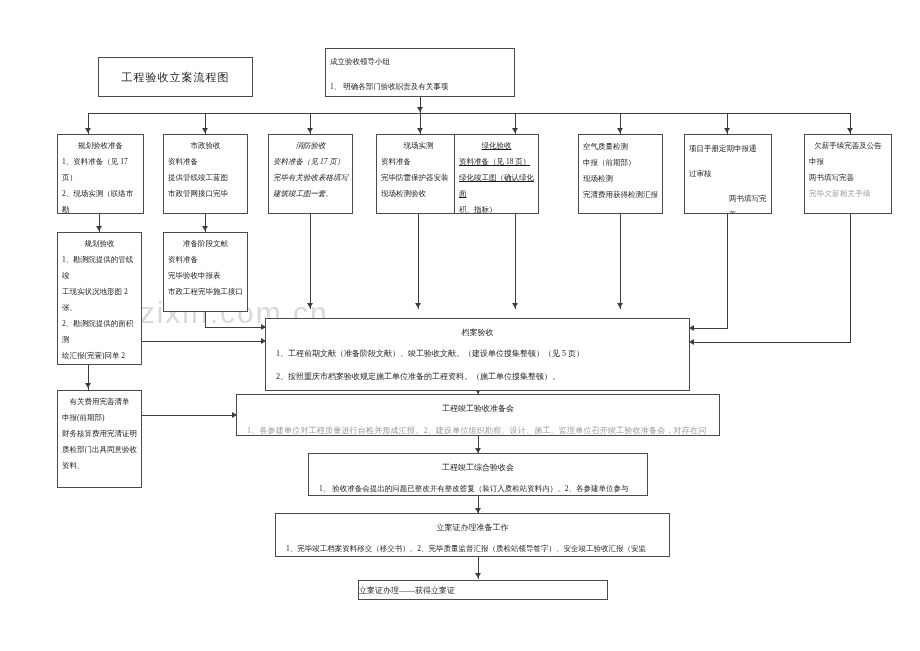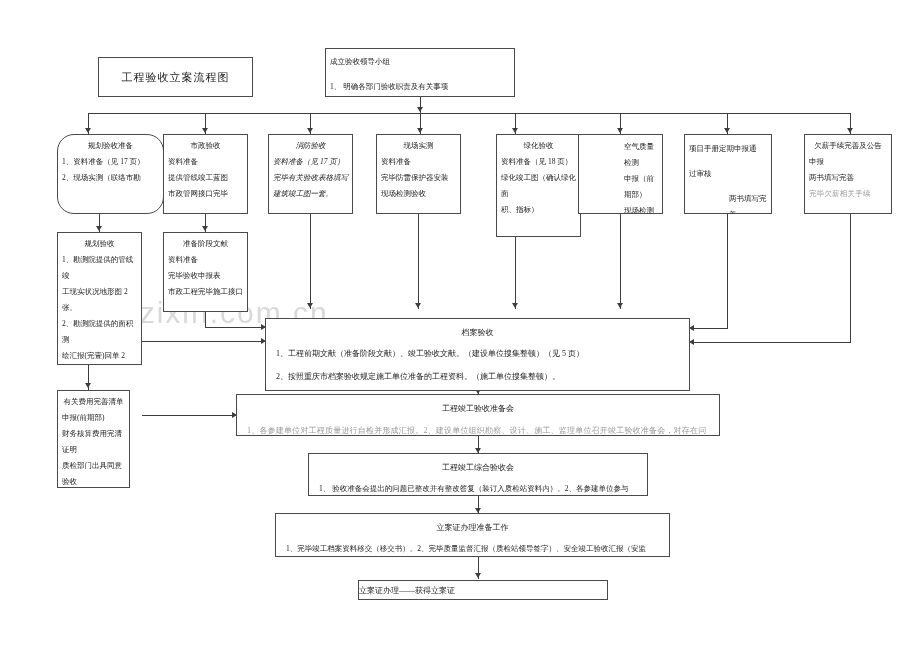--- a/index.html
+++ b/index.html
@@ -126,21 +126,21 @@
 
   <div class="ln lnv" style="left:620px;top:113px;height:21px;"></div>
   <div class="arw down" style="left:617px;top:128px;"></div>
 
   <div class="ln lnv" style="left:727px;top:113px;height:21px;"></div>
   <div class="arw down" style="left:724px;top:128px;"></div>
 
   <div class="ln lnv" style="left:850px;top:113px;height:21px;"></div>
   <div class="arw down" style="left:847px;top:128px;"></div>
 
-  <div class="box" style="left:57px;top:134px;width:107px;height:80px;border-radius:17px;">
+  <div class="box" style="left:57px;top:134px;width:87px;height:80px;">
     <span class="bt">规划验收准备</span>
     <span class="bl">1、资料准备（见 17 页）</span>
     <span class="bl">2、现场实测（联络市勘</span>
 
   </div>
 
   <div class="box" style="left:163px;top:134px;width:85px;height:80px;">
     <span class="bt">市政验收</span>
     <span class="bl">资料准备</span>
     <span class="bl">提供管线竣工蓝图</span>
@@ -154,28 +154,28 @@
     <span class="bl">建筑竣工图一套。</span>
   </div>
 
   <div class="box" style="left:376px;top:134px;width:85px;height:80px;">
     <span class="bt">现场实测</span>
     <span class="bl">资料准备</span>
     <span class="bl">完毕防雷保护器安装</span>
     <span class="bl">现场检测验收</span>
   </div>
 
-  <div class="box" style="left:496px;top:134px;width:85px;height:103px;">
+  <div class="box" style="left:454px;top:134px;width:85px;height:80px;text-decoration:underline;">
     <span class="bt">绿化验收</span>
     <span class="bl">资料准备（见 18 页）</span>
     <span class="bl">绿化竣工图（确认绿化面</span>
     <span class="bl">积、指标）</span>
   </div>
 
-  <div class="box" style="left:578px;top:134px;width:85px;height:80px;padding-left:41px;">
+  <div class="box" style="left:578px;top:134px;width:85px;height:80px;">
     <span class="bl" style="margin-top:4px;">空气质量检测</span>
     <span class="bl">申报（前期部）</span>
     <span class="bl">现场检测</span>
     <span class="bl">完清费用获得检测汇报</span>
   </div>
 
   <div class="box" style="left:684px;top:134px;width:88px;height:80px;">
     <span class="bl" style="margin-top:6px;">项目手册定期申报通</span>
     <span class="bl" style="margin-top:9px;">过审核</span>
     <span class="bl" style="margin-top:9px;padding-left:40px;">两书填写完善</span>
@@ -239,21 +239,21 @@
 
   <div class="box wide" style="left:265px;top:318px;width:425px;height:73px;">
     <span class="bt">档案验收</span>
     <span class="bl" style="margin-top:5px;">1、工程前期文献（准备阶段文献）、竣工验收文献。（建设单位搜集整顿）（见 5 页）</span>
     <span class="bl" style="margin-top:5px;">2、按照重庆市档案验收规定施工单位准备的工程资料。（施工单位搜集整顿）。</span>
   </div>
 
   <div class="ln lnv" style="left:478px;top:377px;height:17px;"></div>
   <div class="arw down" style="left:475px;top:389px;"></div>
 
-  <div class="box" style="left:57px;top:390px;width:73px;height:98px;">
+  <div class="box" style="left:57px;top:390px;width:85px;height:98px;">
     <span class="bt">有关费用完善清单</span>
     <span class="bl">申报(前期部)</span>
     <span class="bl">财务核算费用完清证明</span>
     <span class="bl">质检部门出具同意验收</span>
     <span class="bl">资料。</span>
   </div>
 
   <div class="ln lnv" style="left:88px;top:365px;height:25px;"></div>
   <div class="arw down" style="left:85px;top:383px;"></div>
 

